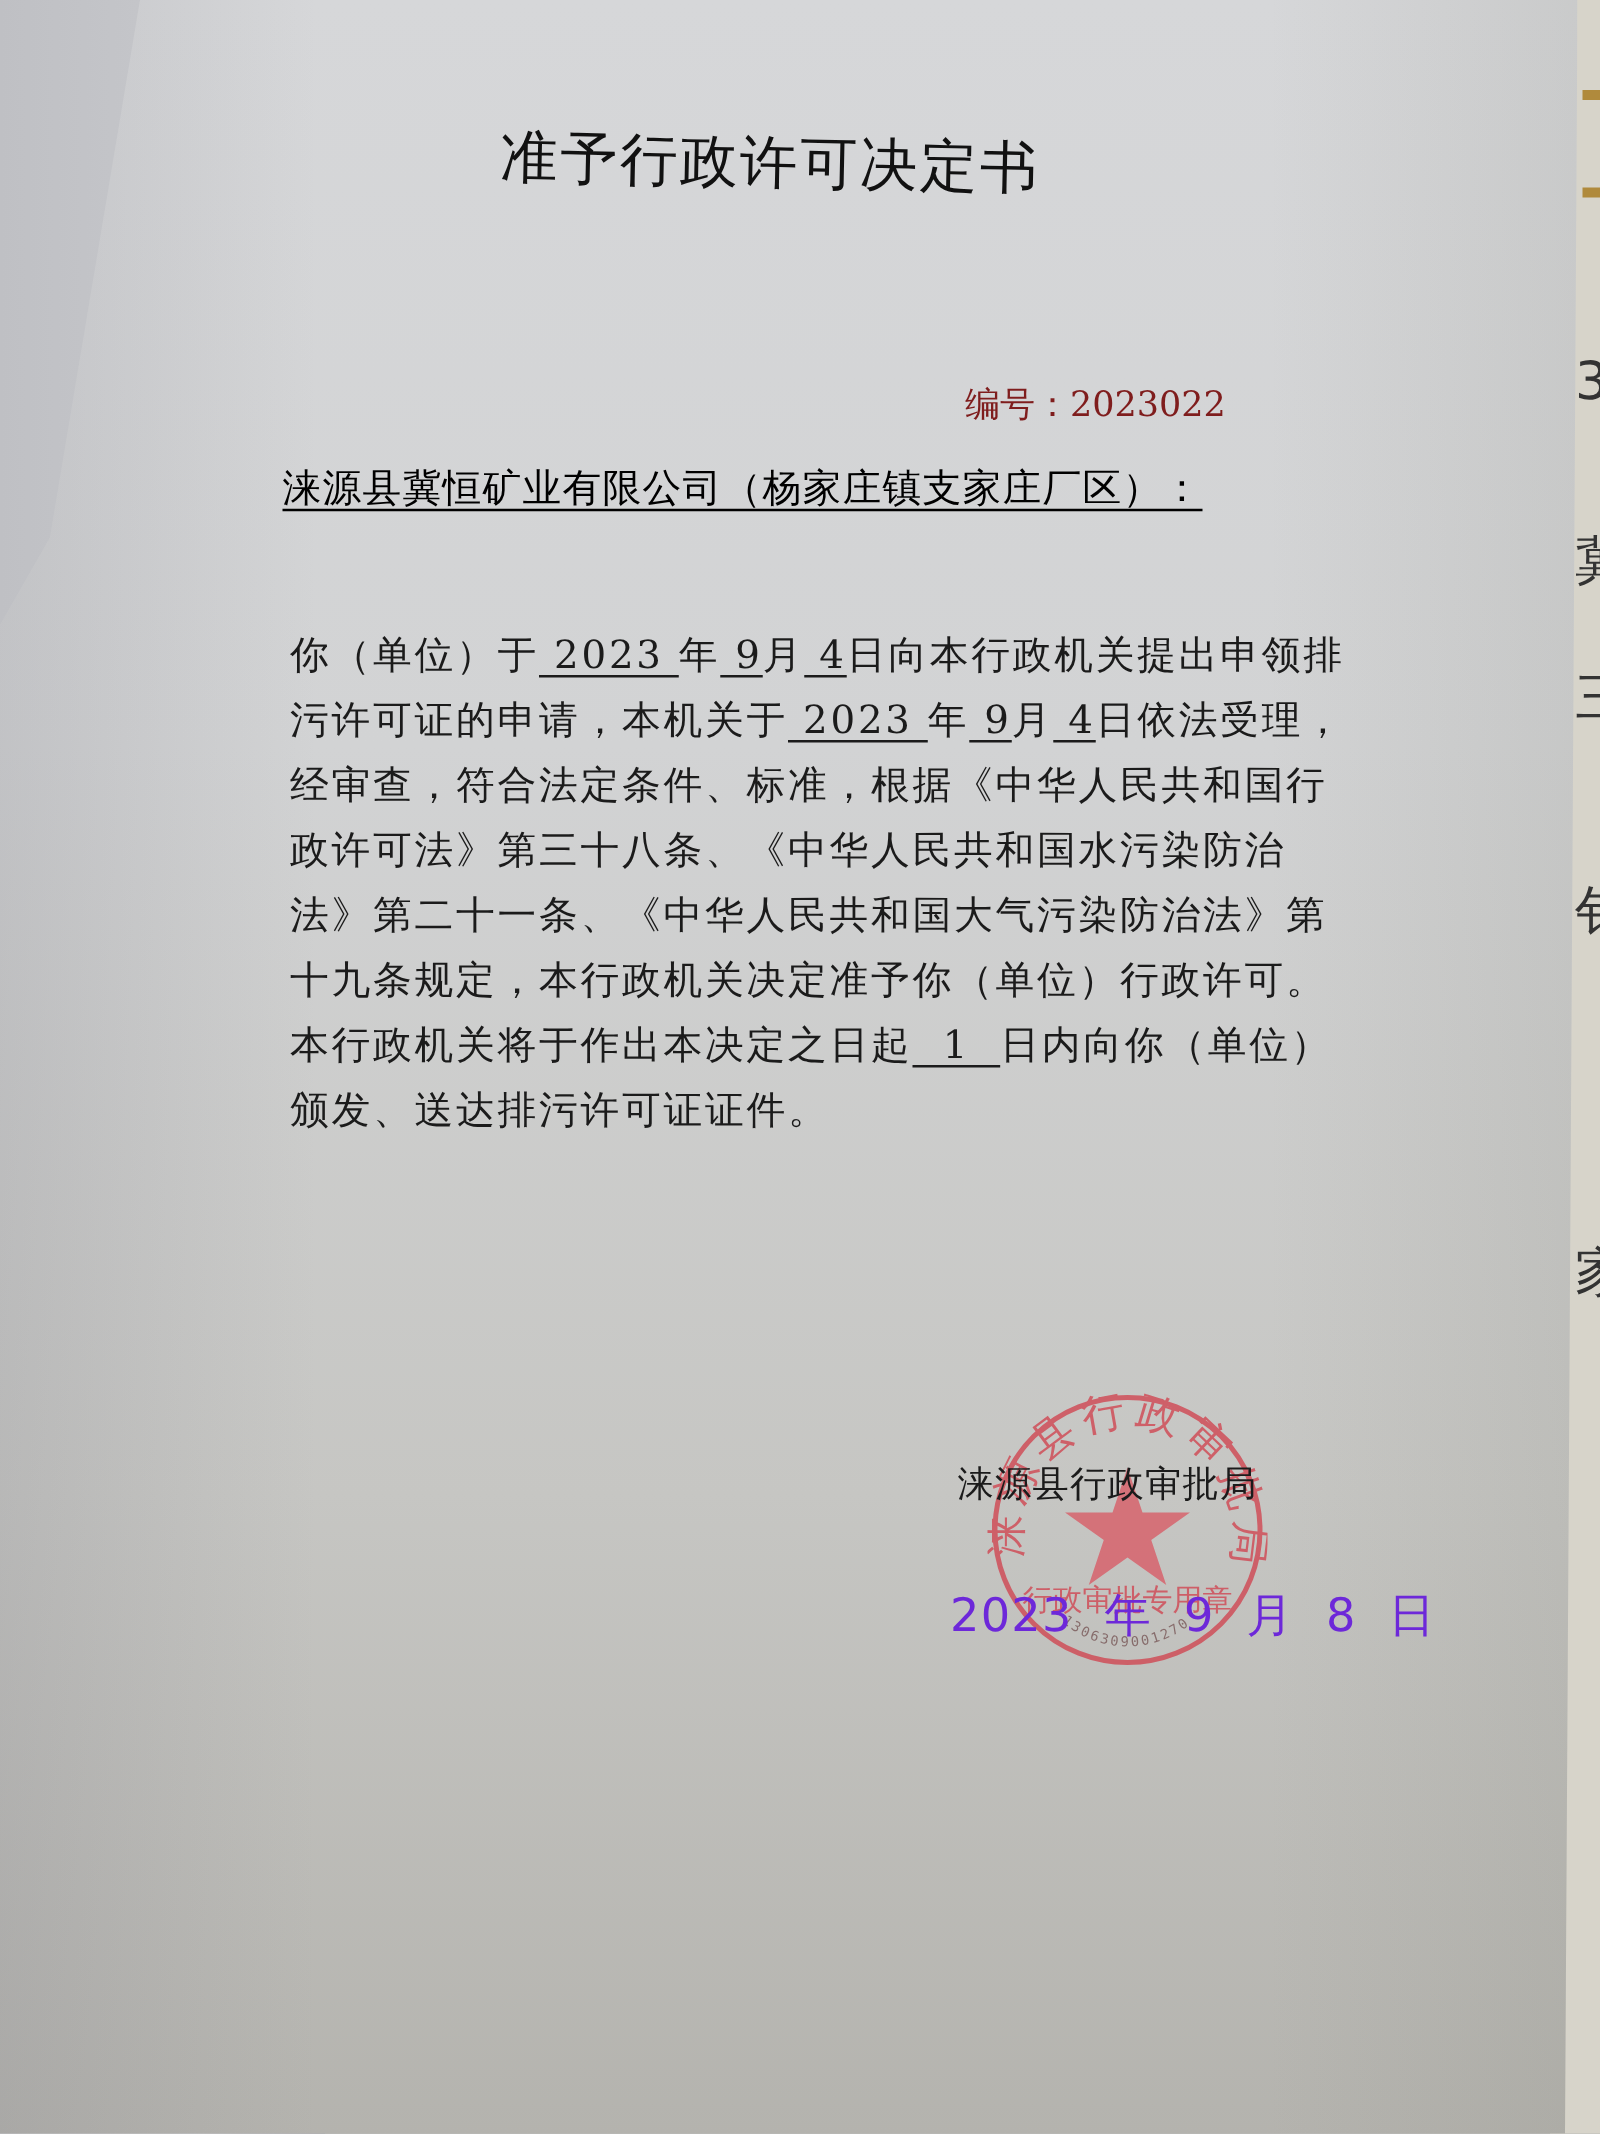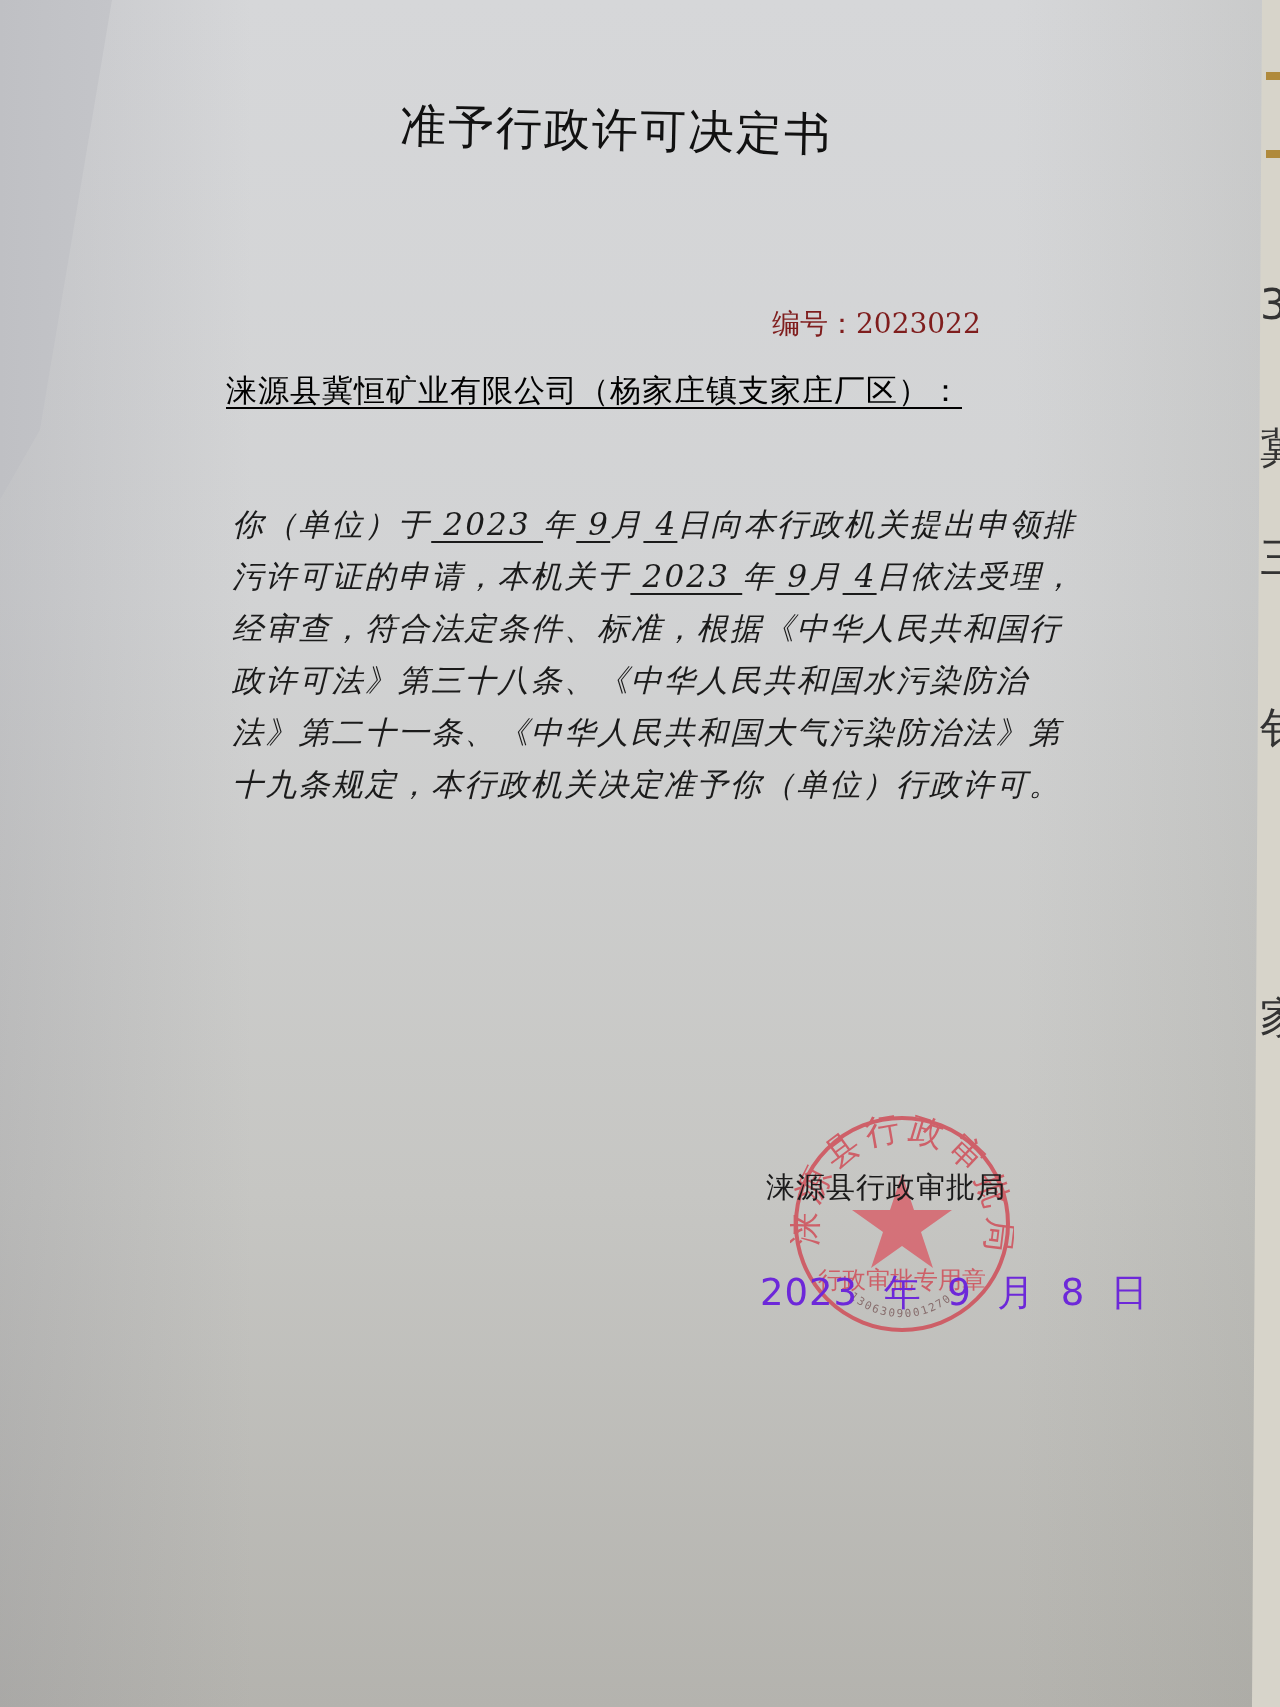--- a/index.html
+++ b/index.html
@@ -50,21 +50,21 @@
   .addressee {
     position: absolute; left: 226px; top: 370px; font-size: 31px; color: #000000;
     text-decoration: underline; text-decoration-thickness: 2px; text-underline-offset: 6px;
     letter-spacing: 1px;
   }
   .body-text {
     position: absolute; left: 168px; top: 498px; width: 920px;
     font-size: 31px; line-height: 52px; color: #1b1b1b; letter-spacing: 2.2px;
   }
   .body-text p { margin: 0; }
-  .indent { padding-left: 64px; font-style: italic; }
+  .indent { padding-left: 64px; }
   .u { text-decoration: underline; text-decoration-thickness: 2px; text-underline-offset: 6px; white-space: pre; }
   .sign {
     position: absolute; left: 766px; top: 1168px; font-family: "DejaVu Sans", sans-serif;
     font-size: 29px; color: #1b1b1b; letter-spacing: 1px;
   }
   .sign-date {
     position: absolute; left: 760px; top: 1268px; font-family: "DejaVu Sans", sans-serif;
     font-size: 37px; color: #6d28d9; letter-spacing: 1px; white-space: pre;
   }
   .seal {
@@ -92,20 +92,21 @@
 <div class="title">准予行政许可决定书</div>
 
 <div class="docno">
   <span>编号：</span><span>2023022</span>
 </div>
 
 <div class="addressee">涞源县冀恒矿业有限公司（杨家庄镇支家庄厂区）：</div>
 
 <div class="body-text">
   <p class="indent"><span>你（单位）于</span><span class="u"> 2023 </span><span>年</span><span class="u"> 9</span><span>月</span><span class="u"> 4</span><span>日向本行政机关提出申领排污许可证的申请，本机关于</span><span class="u"> 2023 </span><span>年</span><span class="u"> 9</span><span>月</span><span class="u"> 4</span><span>日依法受理，经审查，符合法定条件、标准，根据《中华人民共和国行政许可法》第三十八条、《中华人民共和国水污染防治法》第二十一条、《中华人民共和国大气污染防治法》第十九条规定，本行政机关决定准予你（单位）行政许可。</span></p>
+  <p class="indent"><span>本行政机关将于作出本决定之日起</span><span class="u">  1  </span><span>日内向你（单位）颁发、送达排污许可证证件。</span></p>
 </div>
 
 <svg class="seal" viewBox="0 0 224 224">
   <circle cx="112" cy="112" r="106" fill="none" stroke="#d04a55" stroke-width="4"></circle>
   <polygon points="112,62 124,98 162,98 131,120 143,156 112,134 81,156 93,120 62,98 100,98" fill="#d8606a"></polygon>
   <defs>
     <path id="sealArc" d="M 30 140 A 86 86 0 1 1 194 140"></path>
     <path id="sealArcBottom" d="M 40 160 A 80 80 0 0 0 184 160"></path>
   </defs>
   <text font-size="34" fill="#d04a55" font-family="DejaVu Sans, sans-serif" letter-spacing="6">

